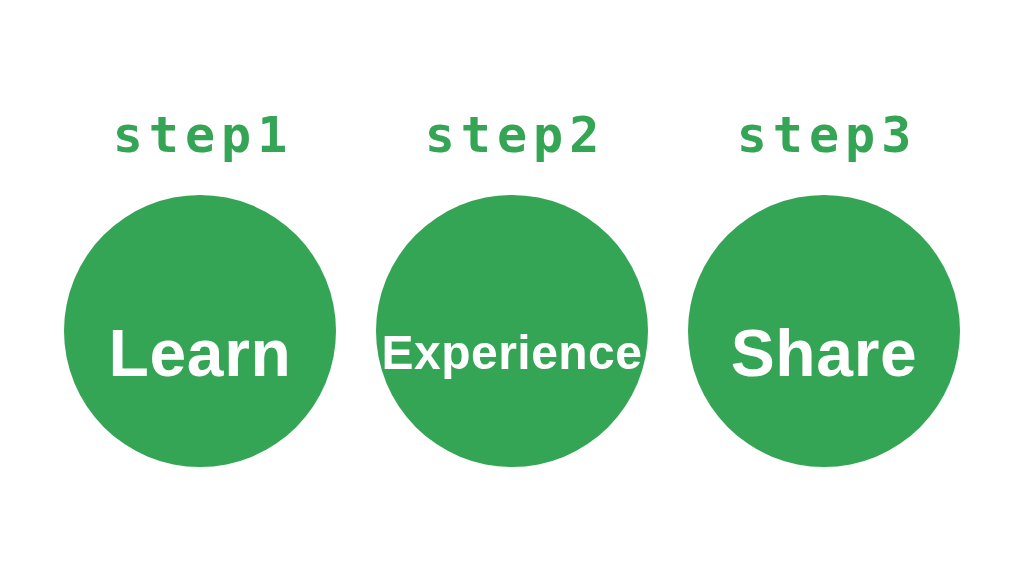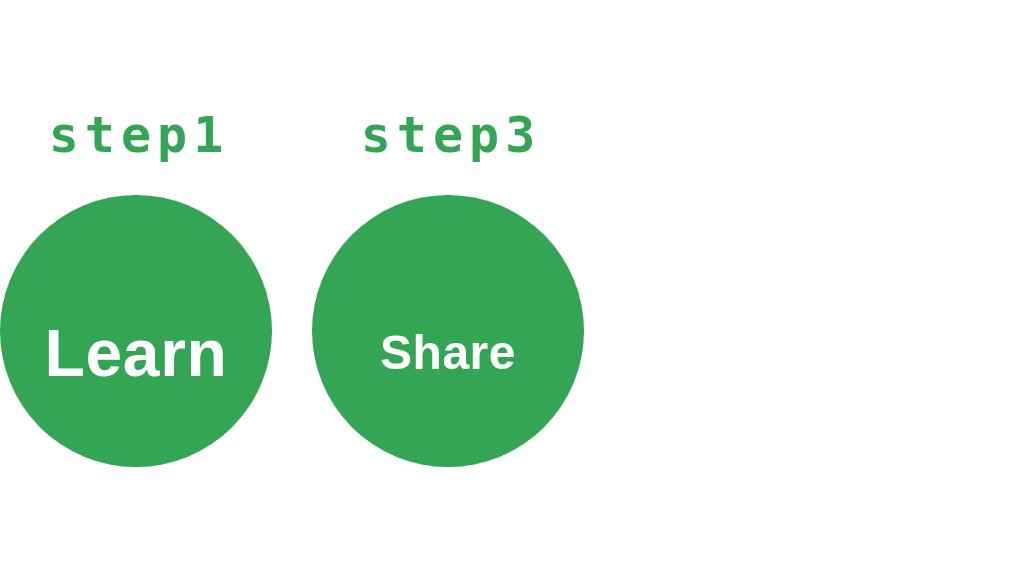--- a/index.html
+++ b/index.html
@@ -8,20 +8,21 @@
     background: #ffffff;
   }
   body {
     width: 1024px;
     height: 576px;
     overflow: hidden;
     font-family: "Liberation Sans", sans-serif;
   }
   .steps-row {
     display: flex;
+    justify-content: center;
     gap: 40px;
     padding-top: 104px;
   }
   .step-col {
     display: flex;
     flex-direction: column;
     align-items: center;
     width: 272px;
   }
   .step-label {
@@ -64,20 +65,26 @@
 
 <div class="steps-row">
 
   <div class="step-col">
     <div class="step-label">step1</div>
     <div class="step-circle">
       <span class="circle-text">Learn</span>
     </div>
   </div>
 
+  <div class="step-col">
+    <div class="step-label">step2</div>
+    <div class="step-circle">
+      <span class="circle-text">Experience</span>
+    </div>
+  </div>
 
   <div class="step-col">
     <div class="step-label">step3</div>
     <div class="step-circle">
       <span class="circle-text">Share</span>
     </div>
   </div>
 
 </div>
 

